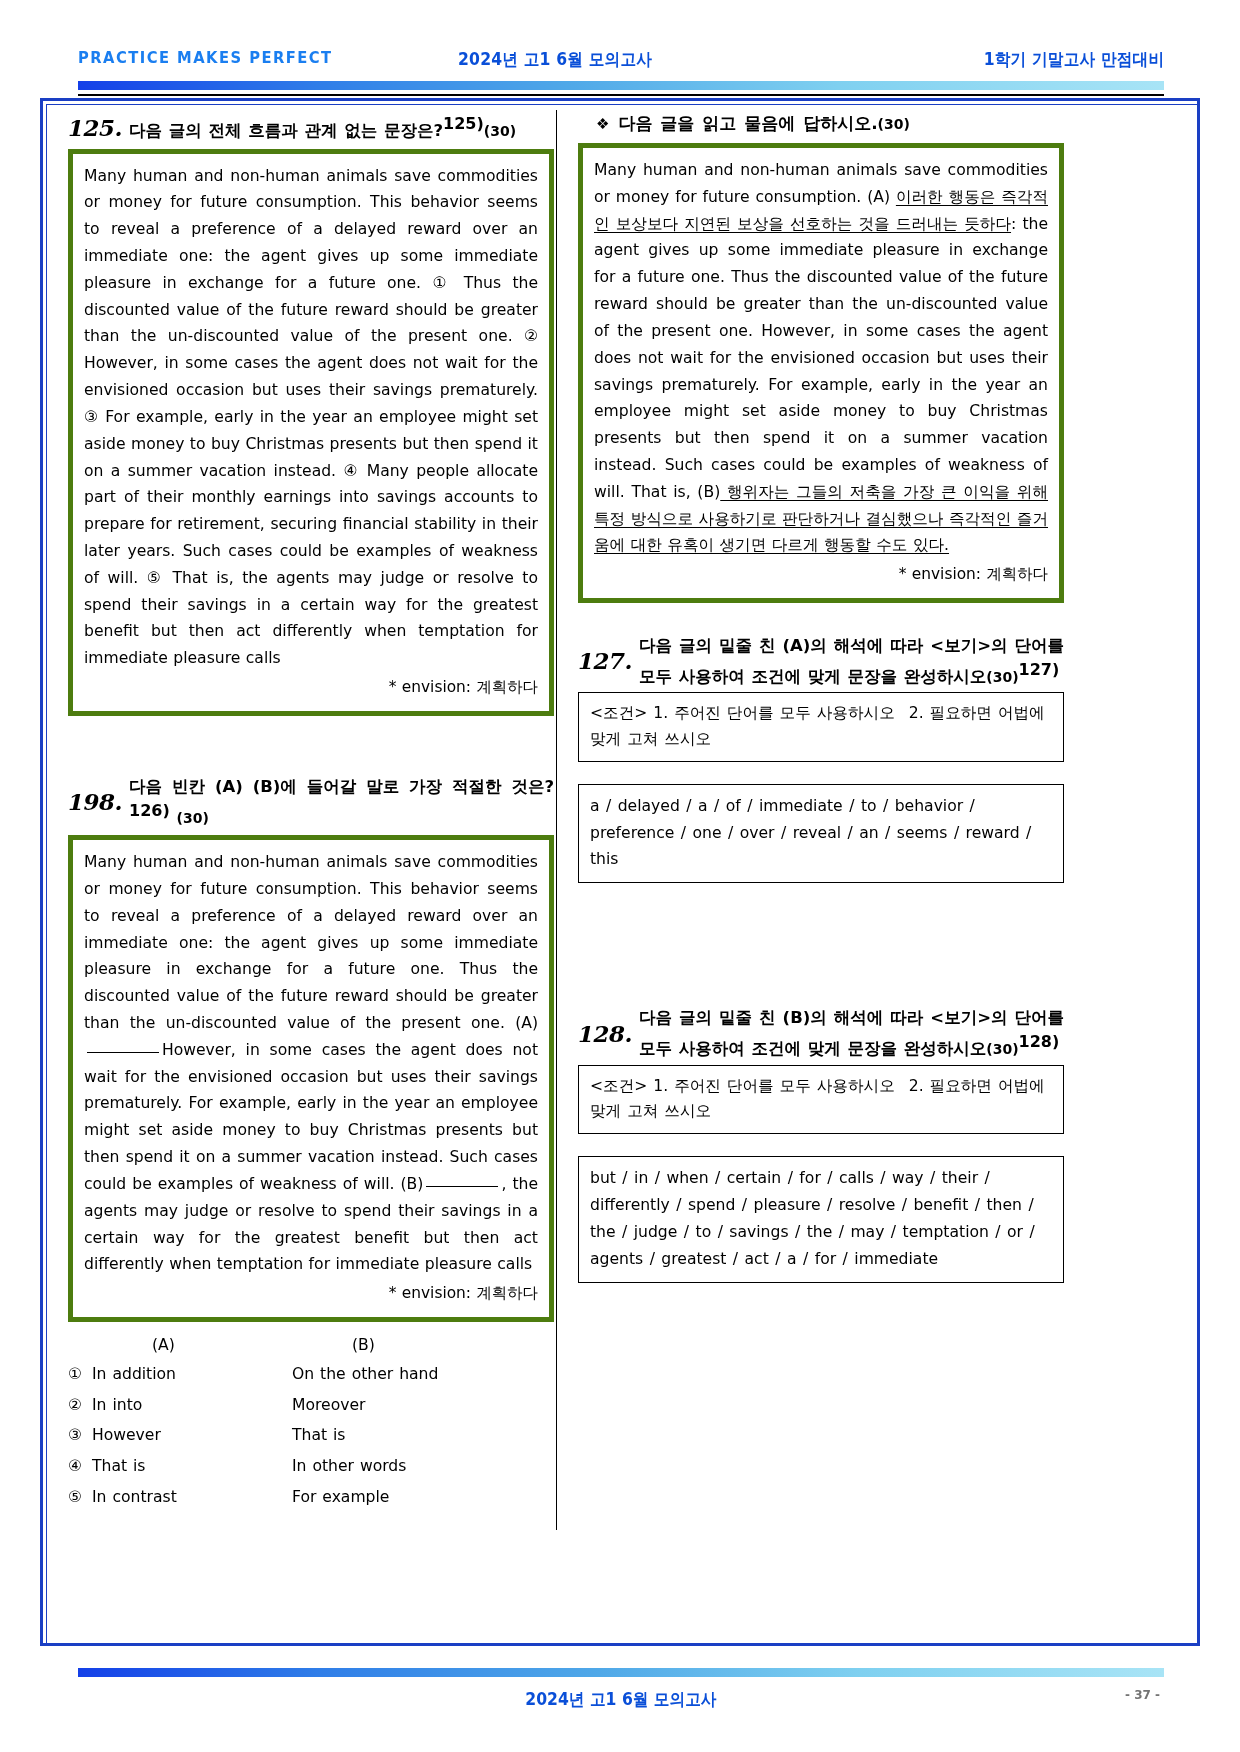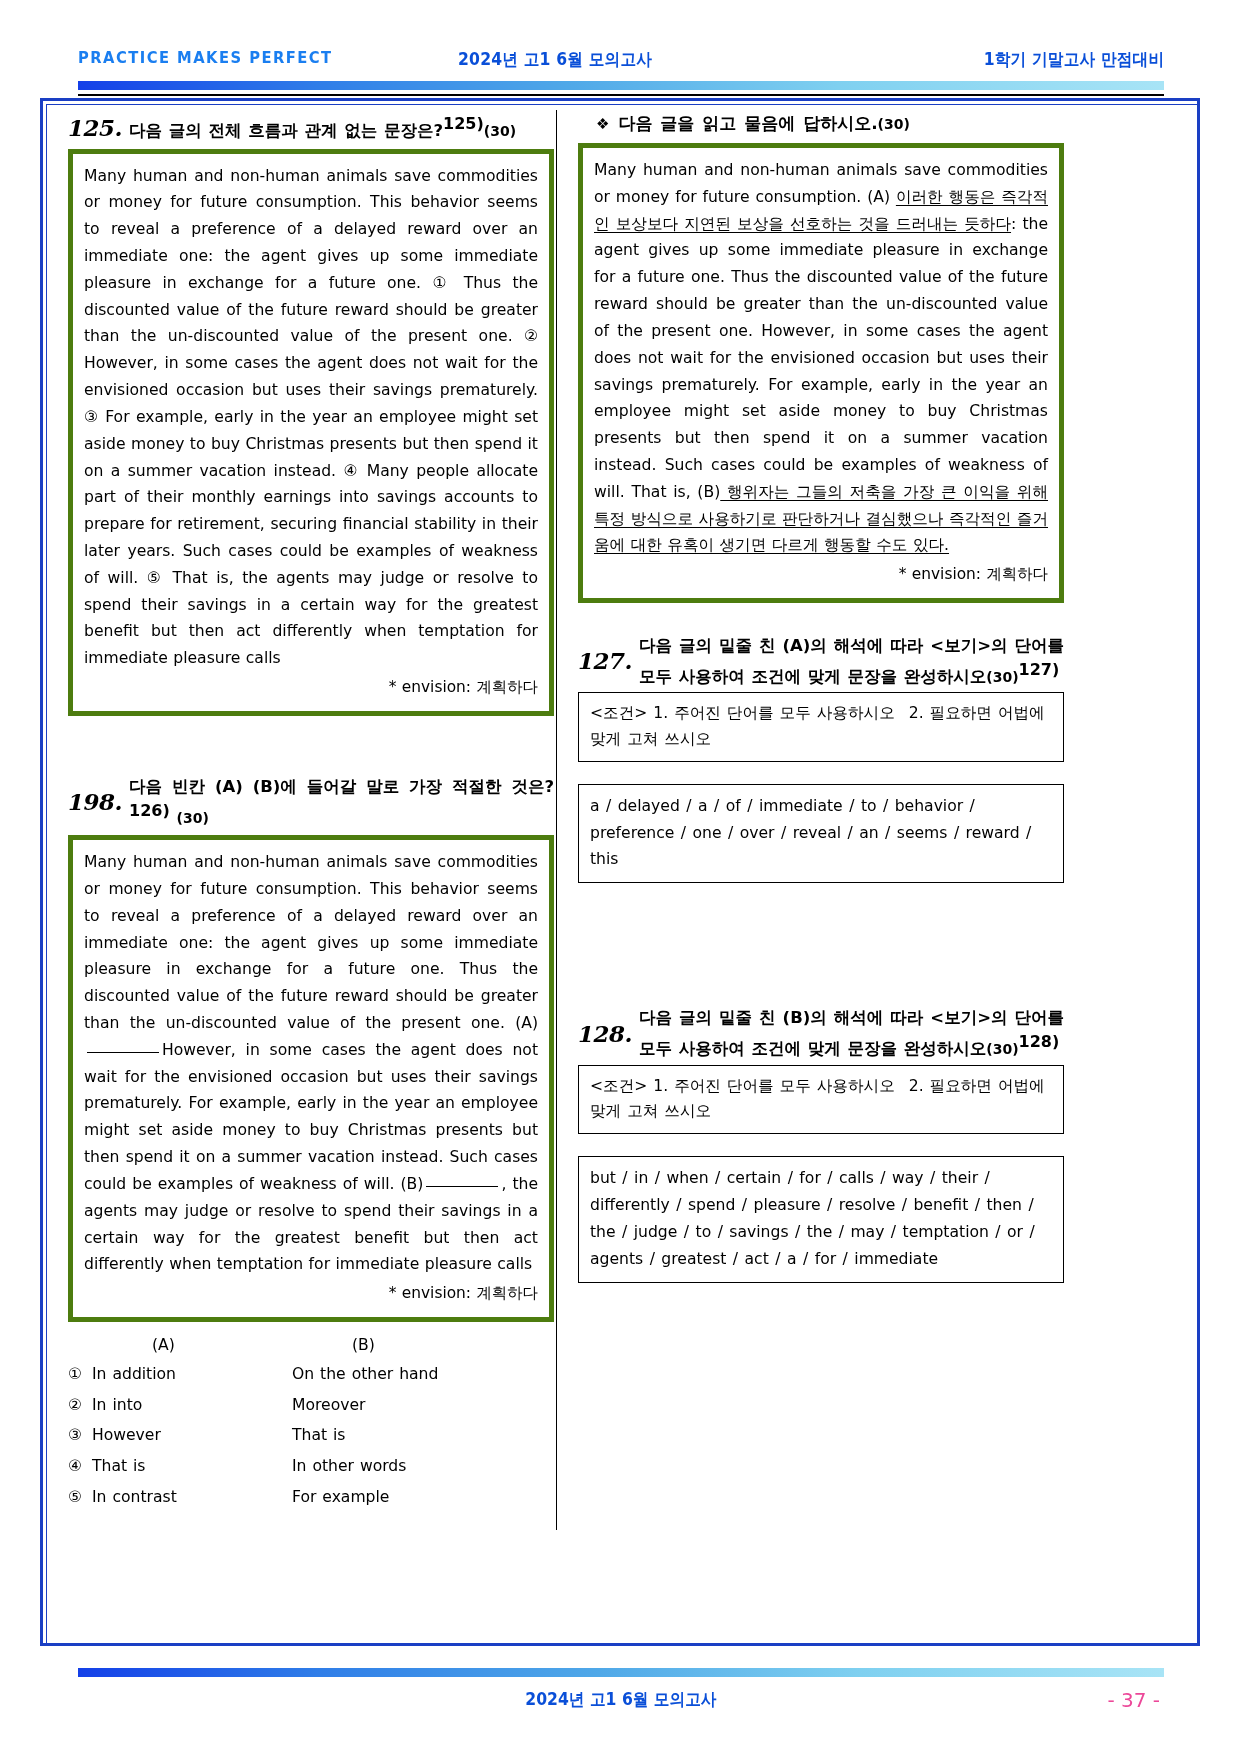--- a/index.html
+++ b/index.html
@@ -280,23 +280,23 @@
   .footer-center {
     font-weight: bold;
     color: #0a4fd8;
     font-size: 17px;
     transform: scaleX(0.92);
   }
   .footer-page {
     position: absolute;
     right: 4px;
     top: 0;
-    font-weight: normal;
-    font-size: 20px;
-    color: #ec4899;
+    font-weight: bold;
+    font-size: 12px;
+    color: #737373;
   }
 </style>
 </head>
 <body>
 
 <div class="page">
 
   <div class="header">
     <div class="hdr-left">PRACTICE MAKES PERFECT</div>
     <div class="hdr-center">2024년 고1 6월 모의고사</div>

